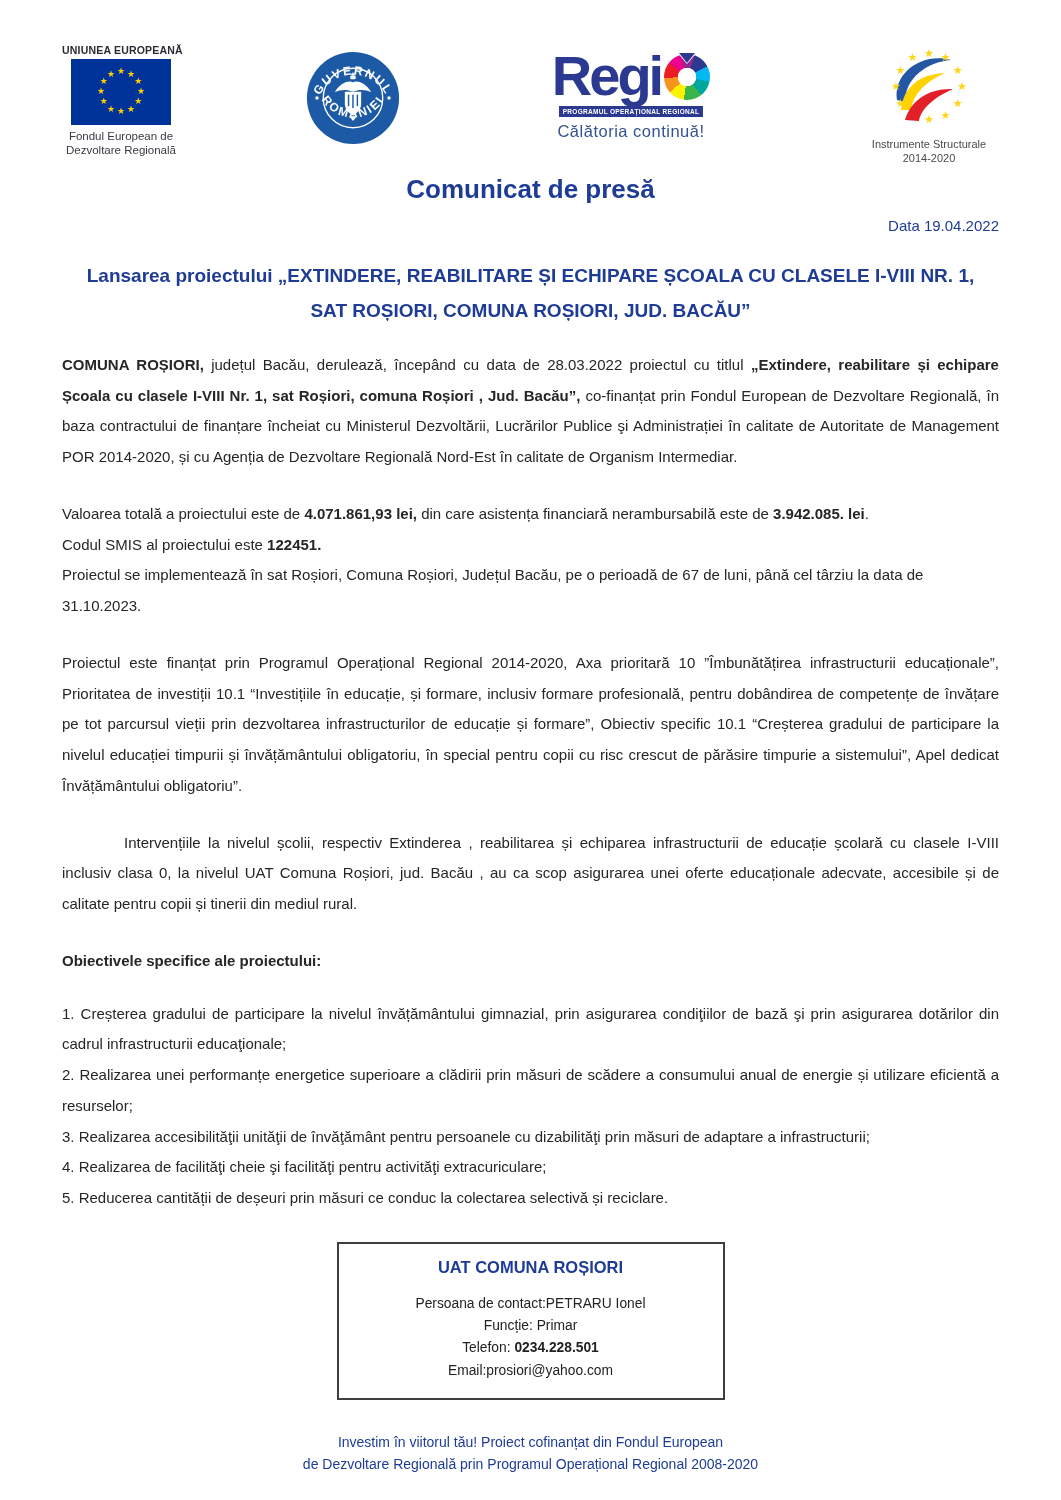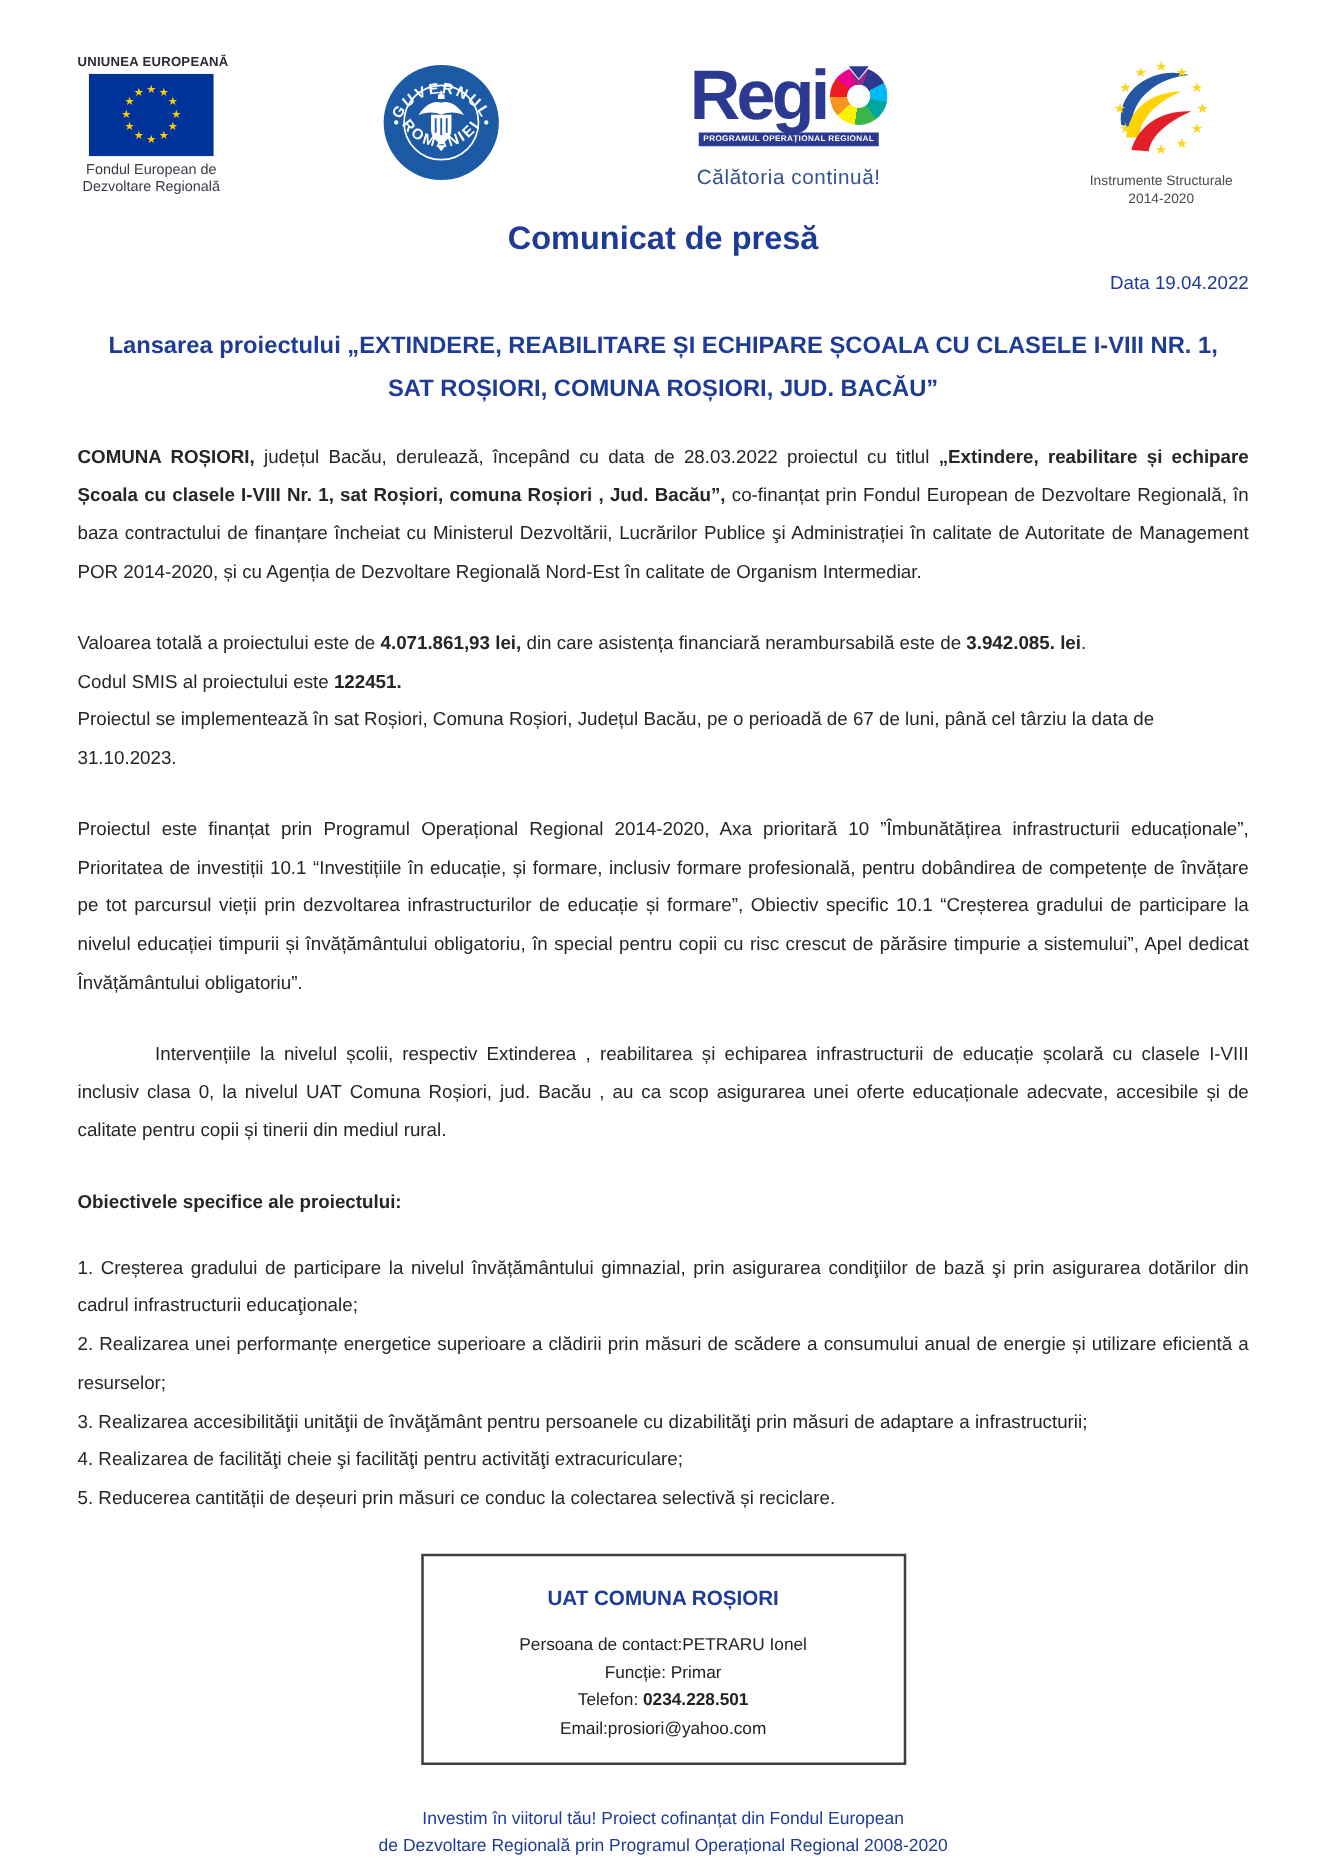--- a/index.html
+++ b/index.html
@@ -22,39 +22,39 @@
   .regio-wheel{position:relative;width:46px;height:46px;border-radius:50%;margin:2px 0 0 3px;flex:0 0 auto;
     background:
       radial-gradient(circle at 50% 50%, #ffffff 0 9px, rgba(255,255,255,0) 9.5px),
       conic-gradient(from 20deg,#2b3990 0 42deg,#00b9f2 42deg 82deg,#00a79d 82deg 122deg,#39b54a 122deg 168deg,#fff200 168deg 208deg,#f7941d 208deg 248deg,#ed1c24 248deg 288deg,#ec008c 288deg 324deg,#92278f 324deg 360deg);}
   .regio-wheel:before{content:"";position:absolute;top:-3px;left:50%;margin-left:-11px;
     border-left:11px solid transparent;border-right:11px solid transparent;border-top:13px solid #ffffff;}
   .regio-wheel:after{content:"";position:absolute;top:-1px;left:50%;margin-left:-8px;
     border-left:8px solid transparent;border-right:8px solid transparent;border-top:10px solid #2b3990;}
   .regio-bar{display:inline-block;background:#2b3990;color:#fff;font-size:6.5px;font-weight:bold;
     letter-spacing:.3px;padding:2px 4px;margin-top:-6px;white-space:nowrap;}
-  .regio-tag{color:#32538f;font-size:16.5px;margin-top:15px;letter-spacing:.5px;white-space:nowrap;}
+  .regio-tag{color:#32538f;font-size:16.5px;margin-top:4px;letter-spacing:.5px;white-space:nowrap;}
   .logo-is{width:140px;}
   .is-cap{font-size:11px;font-weight:normal;color:#4a4a4a;line-height:1.25;margin-top:2px;}
   
   .press-title{text-align:center;color:#1e3c96;font-size:26px;font-weight:bold;margin-top:8px;}
   .press-date{text-align:right;color:#1e3c96;font-size:15px;padding-right:62px;margin-top:12px;}
   .heading{text-align:center;color:#1e3c96;font-size:19px;font-weight:bold;line-height:1.85;margin-top:24px;}
   
   .p{font-size:15px;line-height:2.05;margin:0;}
   .just{text-align:justify;}
   .b{font-weight:bold;}
   .mt1{margin-top:22px;}
   .mt2{margin-top:26px;}
   .mt3{margin-top:26px;}
   .indent{text-indent:62px;}
   .obj-head{font-weight:bold;}
   
   .contact{width:388px;margin:28px auto 0;border:2px solid #3f3f3f;text-align:center;padding:10px 12px 16px;box-sizing:border-box;}
-  .contact-title{color:#1e3c96;font-size:16.5px;font-weight:bold;margin-top:15px;text-align:center;}
+  .contact-title{color:#1e3c96;font-size:16.5px;font-weight:bold;margin-top:4px;text-align:center;}
   .contact-line{font-size:13.8px;line-height:1.62;color:#222;}
   .contact-line.first{margin-top:16px;}
   
   .invest{margin-top:32px;text-align:center;color:#1e3c96;font-size:14px;line-height:1.55;}
 </style>
 </head>
 <body>
 
 <div class="page">
 

